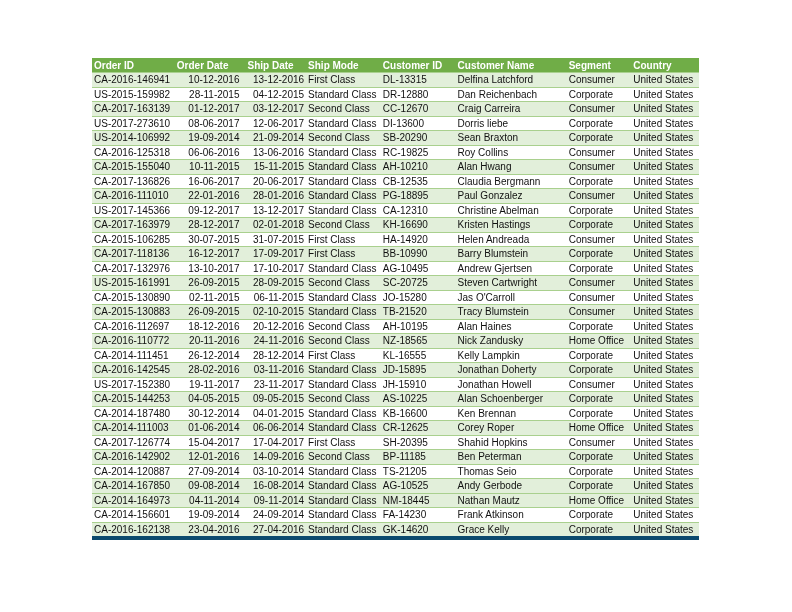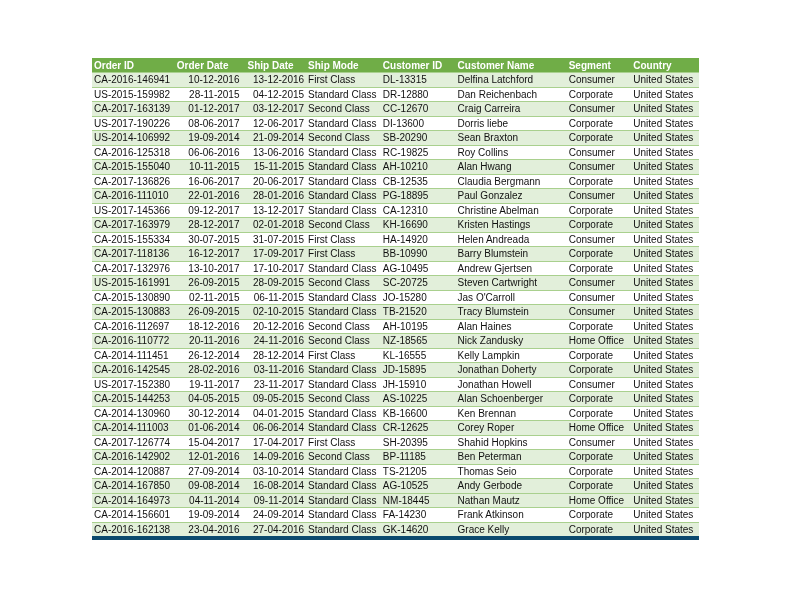--- a/index.html
+++ b/index.html
@@ -66,21 +66,21 @@
         <td>CA-2017-163139</td>
         <td class="num c-od">01-12-2017</td>
         <td class="num">03-12-2017</td>
         <td>Second Class</td>
         <td>CC-12670</td>
         <td>Craig Carreira</td>
         <td>Consumer</td>
         <td>United States</td>
       </tr>
       <tr class="even">
-        <td>US-2017-190226</td>
+        <td>US-2017-273610</td>
         <td class="num c-od">08-06-2017</td>
         <td class="num">12-06-2017</td>
         <td>Standard Class</td>
         <td>DI-13600</td>
         <td>Dorris liebe</td>
         <td>Corporate</td>
         <td>United States</td>
       </tr>
       <tr class="odd">
         <td>US-2014-106992</td>
@@ -146,21 +146,21 @@
         <td>CA-2017-163979</td>
         <td class="num c-od">28-12-2017</td>
         <td class="num">02-01-2018</td>
         <td>Second Class</td>
         <td>KH-16690</td>
         <td>Kristen Hastings</td>
         <td>Corporate</td>
         <td>United States</td>
       </tr>
       <tr class="even">
-        <td>CA-2015-155334</td>
+        <td>CA-2015-106285</td>
         <td class="num c-od">30-07-2015</td>
         <td class="num">31-07-2015</td>
         <td>First Class</td>
         <td>HA-14920</td>
         <td>Helen Andreada</td>
         <td>Consumer</td>
         <td>United States</td>
       </tr>
       <tr class="odd">
         <td>CA-2017-118136</td>
@@ -266,21 +266,21 @@
         <td>CA-2015-144253</td>
         <td class="num c-od">04-05-2015</td>
         <td class="num">09-05-2015</td>
         <td>Second Class</td>
         <td>AS-10225</td>
         <td>Alan Schoenberger</td>
         <td>Corporate</td>
         <td>United States</td>
       </tr>
       <tr class="even">
-        <td>CA-2014-130960</td>
+        <td>CA-2014-187480</td>
         <td class="num c-od">30-12-2014</td>
         <td class="num">04-01-2015</td>
         <td>Standard Class</td>
         <td>KB-16600</td>
         <td>Ken Brennan</td>
         <td>Corporate</td>
         <td>United States</td>
       </tr>
       <tr class="odd">
         <td>CA-2014-111003</td>

